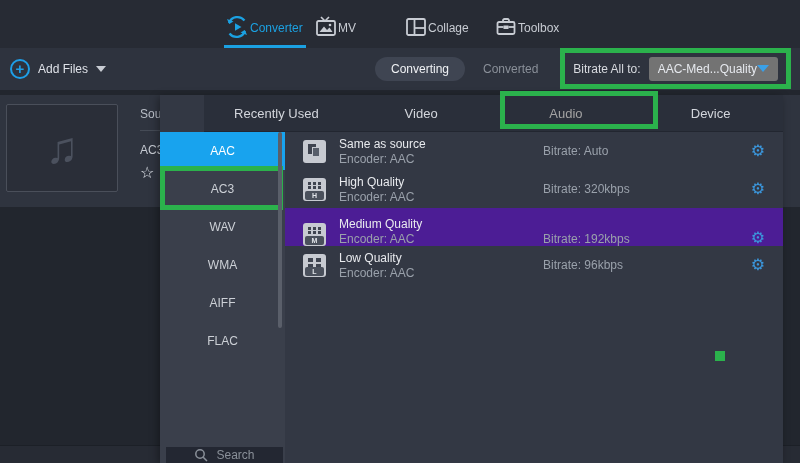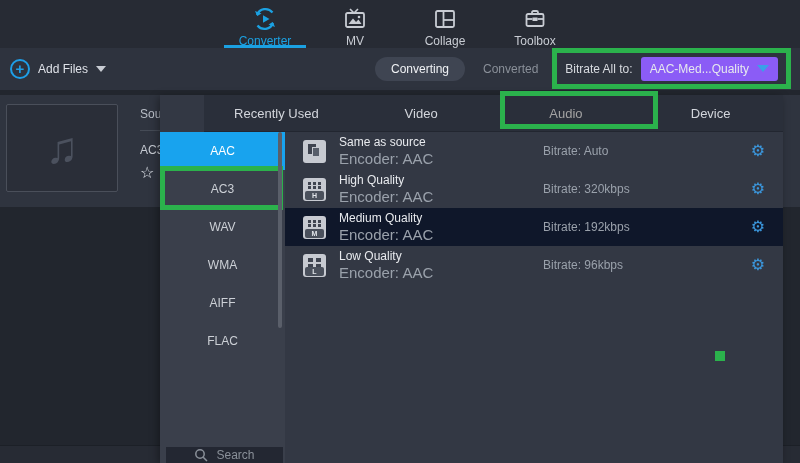--- a/index.html
+++ b/index.html
@@ -12,21 +12,21 @@
     font-size:12px;
   }
 
   
   .topnav {
     height:48px; background:#272b34;
     display:flex; justify-content:center; align-items:flex-end;
     gap:0; position:relative;
   }
   .nav-tab {
-    width:82px; height:48px; display:flex; flex-direction:column;
+    width:82px; height:48px; display:flex; flex-direction:row;
     align-items:center; justify-content:flex-start; padding-top:6px;
     color:#c8ccd3; cursor:pointer; position:relative; margin:0 4px;
   }
   .nav-tab .nav-icon { height:26px; display:flex; align-items:center; justify-content:center; }
   .nav-tab .nav-label { font-size:12px; margin-top:2px; }
   .nav-tab.active { color:#1ba1e2; }
   .nav-tab.active::after {
     content:""; position:absolute; left:0; right:0; bottom:0; height:3px; background:#1ba1e2;
   }
 
@@ -54,22 +54,22 @@
   }
   .tab-muted { color:#8a9099; cursor:pointer; }
 
   .annot { border:5px solid #2bb24c; }
   .convert-all-box {
     position:absolute; right:9px; top:0; height:41px;
     display:flex; align-items:center; gap:8px; padding:0 8px;
   }
   .convert-all-label { color:#d8dbe0; white-space:nowrap; }
   .dropdown {
-    background:#8b5cf6; border-radius:3px; padding:5px 9px; min-width:128px;
-    display:flex; align-items:center; justify-content:space-between; gap:8px; cursor:pointer;
+    background:#737373; border-radius:3px; padding:5px 9px; min-width:128px;
+    display:flex; align-items:center; justify-content:space-between; cursor:pointer;
   }
   .dropdown .dval { color:#e6e9ee; white-space:nowrap; }
   .caret-blue {
     width:0; height:0; border-left:6px solid transparent; border-right:6px solid transparent;
     border-top:7px solid #3aa0e8;
   }
 
   
   .content { position:absolute; top:90px; left:0; right:0; bottom:0; background:#22262e; }
   .file-row { position:absolute; top:5px; left:0; right:0; height:112px; background:#2f343f; }
@@ -128,42 +128,42 @@
     background:#232732; display:flex; align-items:center; justify-content:center; gap:8px;
     color:#8a9099; cursor:text;
   }
 
   
   .plist { flex:1; position:relative; background:#333844; }
   .prow {
     height:38px; display:flex; align-items:center; position:relative;
     padding-left:18px; cursor:pointer;
   }
-  .prow.selected { background:#0f172a; }
+  .prow.selected { background:#4c1d95;align-items:flex-end; }
   .picon {
     width:23px; height:23px; background:#c7cad1; border-radius:3px; position:relative; flex-shrink:0;
   }
   .dots {
     position:absolute; top:4px; left:5px; width:3px; height:3px; background:#3f4450;
     box-shadow:5px 0 #3f4450,10px 0 #3f4450,0 4px #3f4450,5px 4px #3f4450,10px 4px #3f4450;
   }
   .dots.big {
     top:4px; left:5px; width:5px; height:4px;
     box-shadow:8px 0 #3f4450,0 6px #3f4450,8px 6px #3f4450;
   }
   .copy-a { position:absolute; top:4px; left:5px; width:8px; height:10px; background:#3f4450; }
   .copy-b { position:absolute; top:7px; left:9px; width:8px; height:10px; background:#585e6a; border:1px solid #c7cad1; }
   .pbadge {
     position:absolute; left:2px; right:2px; bottom:1px; height:9px; background:#4a505c;
     border-radius:2px; color:#e2e5ea; font-size:7px; font-weight:bold;
     display:flex; align-items:center; justify-content:center; line-height:1;
   }
   .ptexts { margin-left:13px; display:flex; flex-direction:column; gap:1px; }
   .ptitle { color:#e8eaee; font-size:12px; }
-  .pencoder { color:#9aa1ab; font-size:15px; }
+  .pencoder { color:#9aa1ab; font-size:12px; }
   .pbitrate { position:absolute; left:258px; color:#9aa1ab; font-size:12px; }
   .gear {
     position:absolute; right:18px; color:#3b97dd; font-size:16px; line-height:1; cursor:pointer;
   }
   .green-dot { position:absolute; left:430px; top:219px; width:10px; height:10px; background:#2bb24c; }
 
   svg { display:block; }
 </style>
 </head>
 <body>

